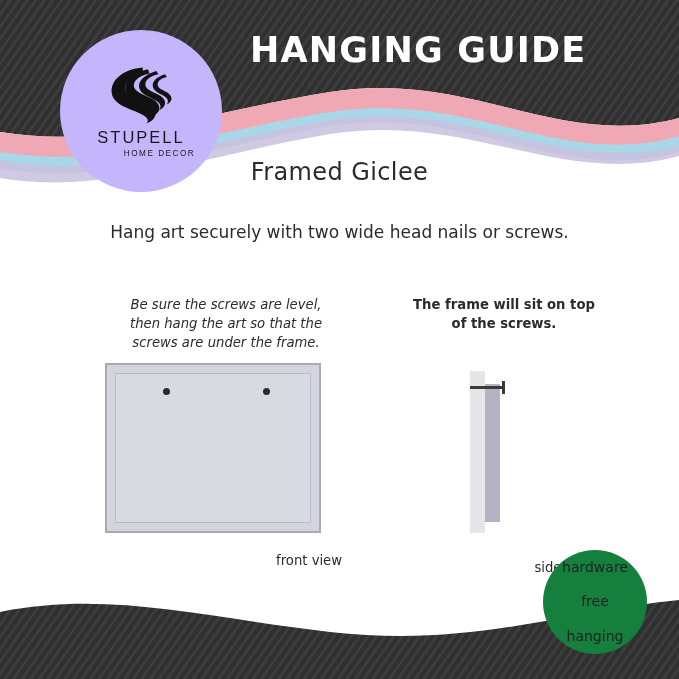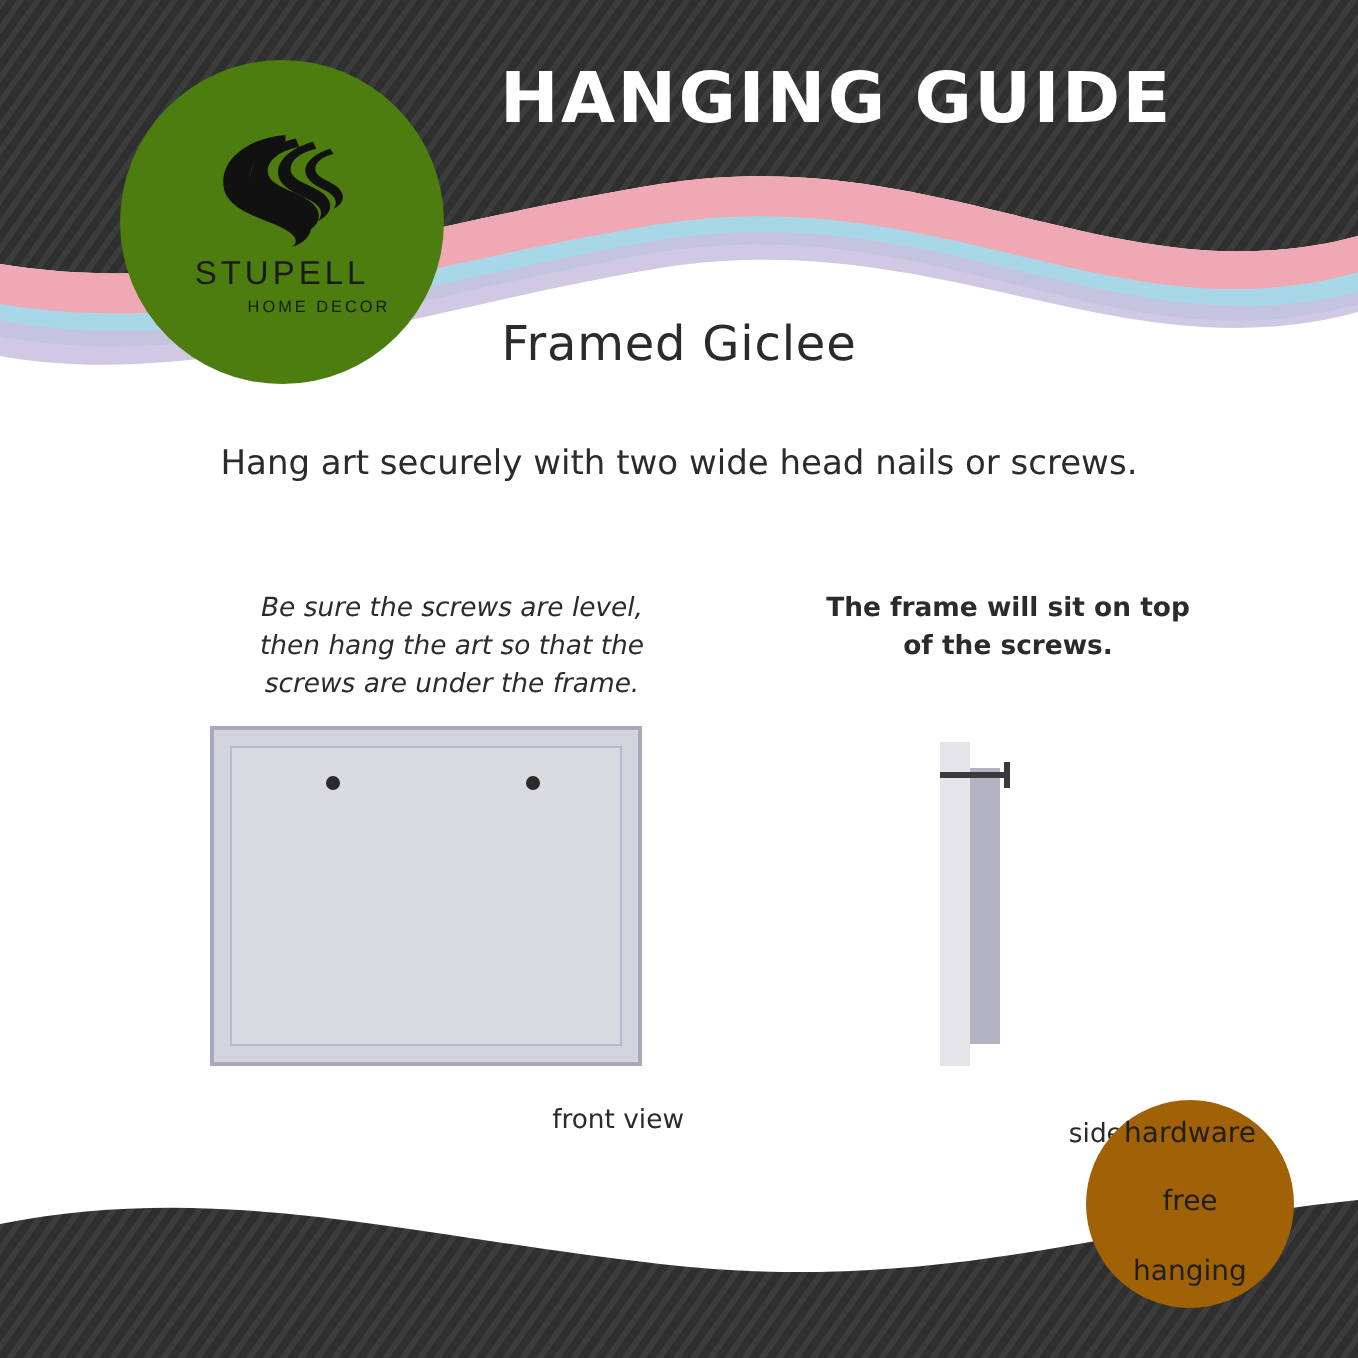--- a/index.html
+++ b/index.html
@@ -17,21 +17,21 @@
   }
 
   
   .swash-svg { position: absolute; left: 0; top: 0; width: 679px; height: 679px; pointer-events: none; }
 
   
   .logo-badge {
     position: absolute;
     left: 60px; top: 30px;
     width: 162px; height: 162px;
-    background: #4d7c0f;
+    background: #c4b5fd;
     border-radius: 50%;
     display: flex; flex-direction: column;
     align-items: center; justify-content: center;
     z-index: 6;
   }
   .logo-mark { width: 86px; height: 62px; margin-bottom: 2px; }
   .logo-word {
     font-family: "Liberation Sans", sans-serif;
     font-size: 16.5px; letter-spacing: 2.0px;
     color: #1a1a1a; font-weight: 400;
@@ -145,21 +145,21 @@
     width: 3px; height: 13px;
     background: #3a3a3a;
   }
 
   
   .hardware-badge {
     position: absolute;
     right: 32px; bottom: 25px;
     width: 104px; height: 104px;
     border-radius: 50%;
-    background: #a16207;
+    background: #15803d;
     display: flex; align-items: center; justify-content: center;
     z-index: 7;
   }
   .hardware-badge span {
     font-family: "DejaVu Sans", sans-serif;
     font-size: 14px;
     color: #1f1f1f;
     text-align: center;
     line-height: 1.22;
     display: block;

